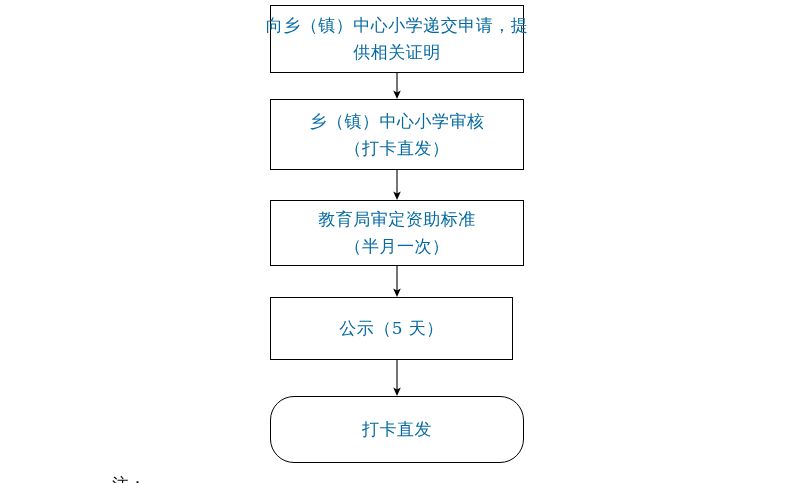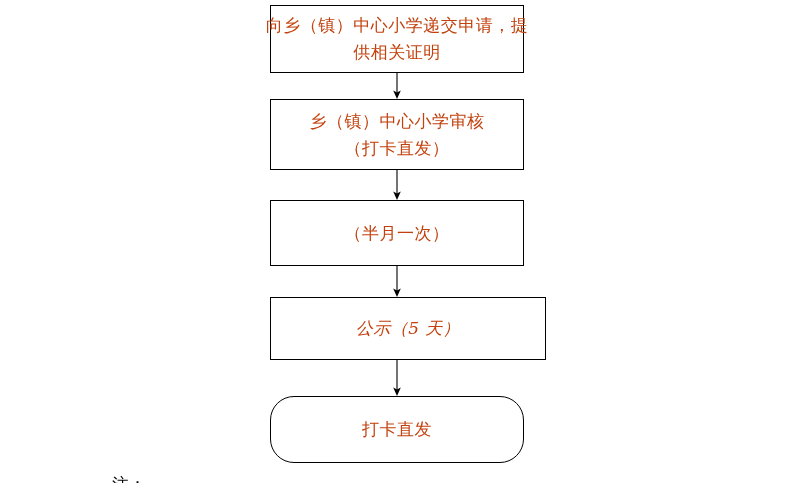--- a/index.html
+++ b/index.html
@@ -26,21 +26,21 @@
     display: flex;
     flex-direction: column;
     align-items: center;
     justify-content: center;
     text-align: center;
   }
   .flow-box .line {
     font-family: "DejaVu Serif", "Liberation Serif", serif;
     font-size: 17px;
     line-height: 27px;
-    color: #c2410c;
+    color: #0369a1;
     letter-spacing: 0.5px;
     white-space: nowrap;
   }
   .connector {
     position: absolute;
     width: 26px;
     display: block;
   }
   .bottom-note {
     position: absolute;
@@ -75,31 +75,32 @@
   </div>
 
   <div class="connector" id="conn-2" style="left: 384px; top: 170px; height: 30px;">
     <svg width="26" height="100%" viewBox="0 0 26 30" preserveAspectRatio="none" aria-hidden="true">
       <line x1="13" y1="0" x2="13" y2="26" stroke="#000000" stroke-width="1.1"></line>
       <path d="M 13 30 L 9.2 21.5 L 13 23.6 L 16.8 21.5 Z" fill="#000000"></path>
     </svg>
   </div>
 
   <div class="flow-box" id="box-3" style="left: 270px; top: 200px; width: 254px; height: 66px;">
+    <div class="line">教育局审定资助标准</div>
     <div class="line">（半月一次）</div>
   </div>
 
   <div class="connector" id="conn-3" style="left: 384px; top: 266px; height: 31px;">
     <svg width="26" height="100%" viewBox="0 0 26 31" preserveAspectRatio="none" aria-hidden="true">
       <line x1="13" y1="0" x2="13" y2="27" stroke="#000000" stroke-width="1.1"></line>
       <path d="M 13 31 L 9.2 22.5 L 13 24.6 L 16.8 22.5 Z" fill="#000000"></path>
     </svg>
   </div>
 
-  <div class="flow-box" id="box-4" style="left: 270px; top: 297px; width: 276px; height: 63px; font-style: italic;">
+  <div class="flow-box" id="box-4" style="left: 270px; top: 297px; width: 243px; height: 63px;">
     <div class="line">公示（5 天）</div>
   </div>
 
   <div class="connector" id="conn-4" style="left: 384px; top: 360px; height: 36px;">
     <svg width="26" height="100%" viewBox="0 0 26 36" preserveAspectRatio="none" aria-hidden="true">
       <line x1="13" y1="0" x2="13" y2="32" stroke="#000000" stroke-width="1.1"></line>
       <path d="M 13 36 L 9.2 27.5 L 13 29.6 L 16.8 27.5 Z" fill="#000000"></path>
     </svg>
   </div>
 

